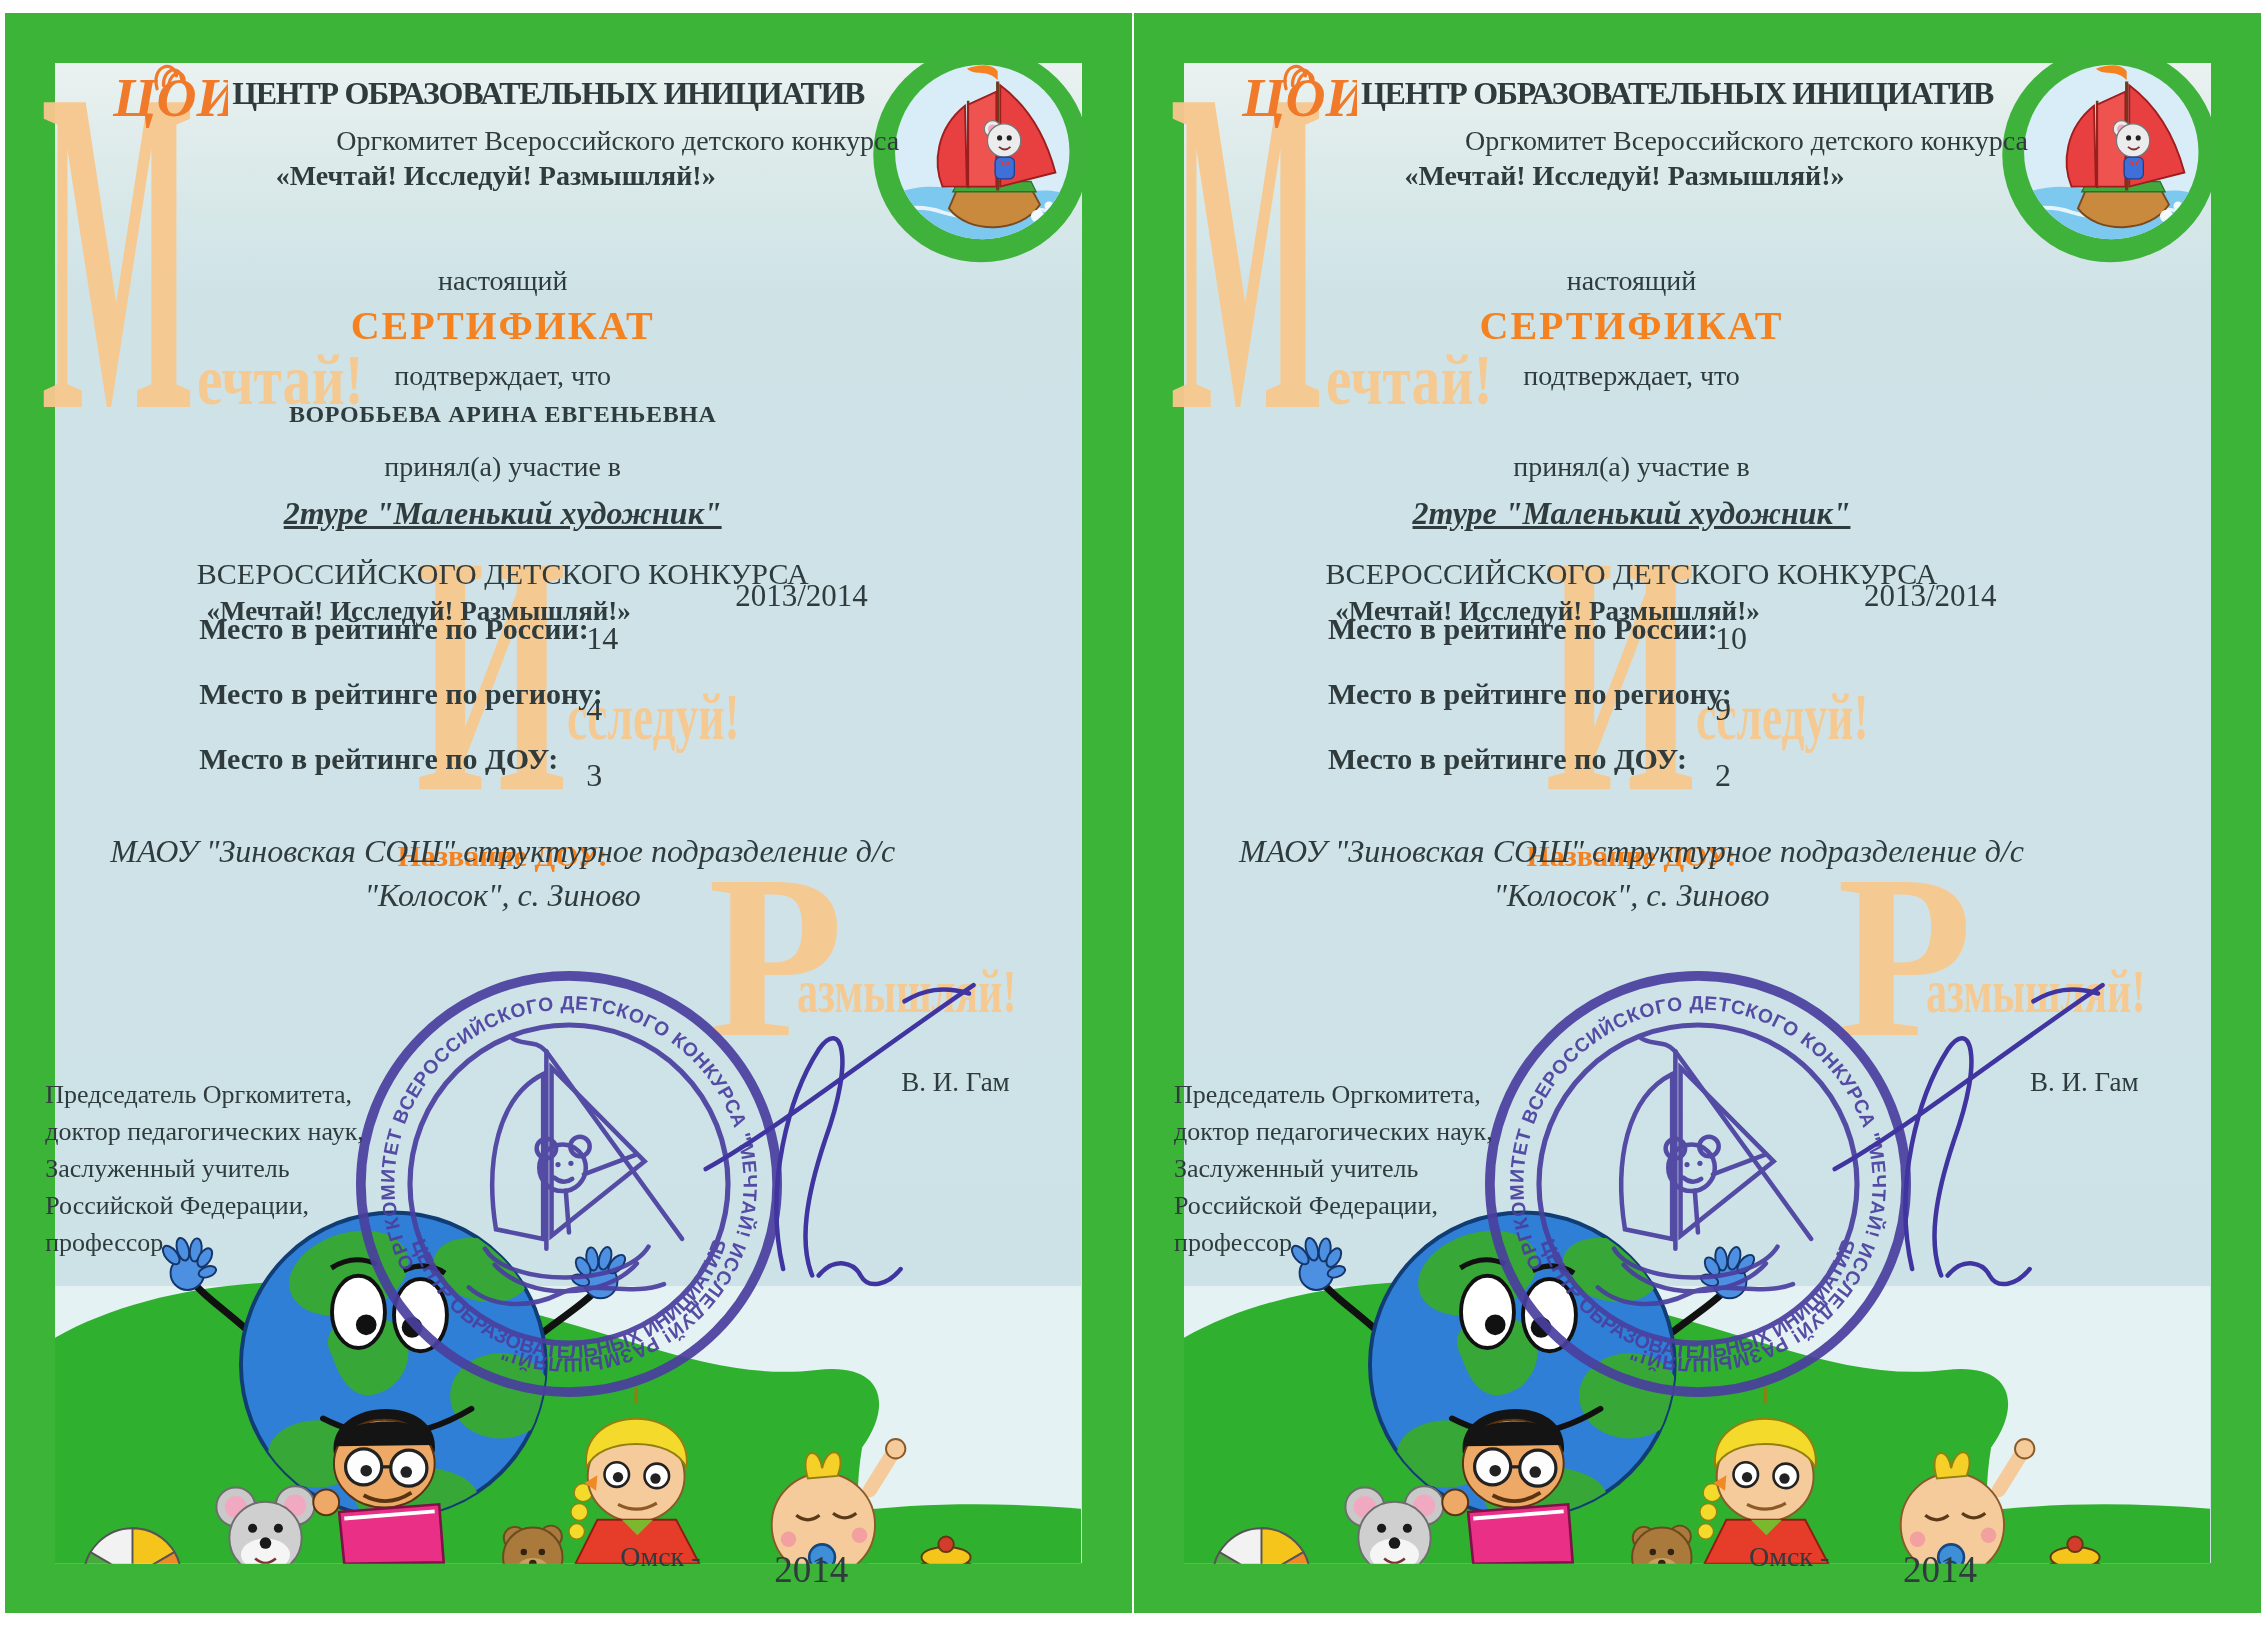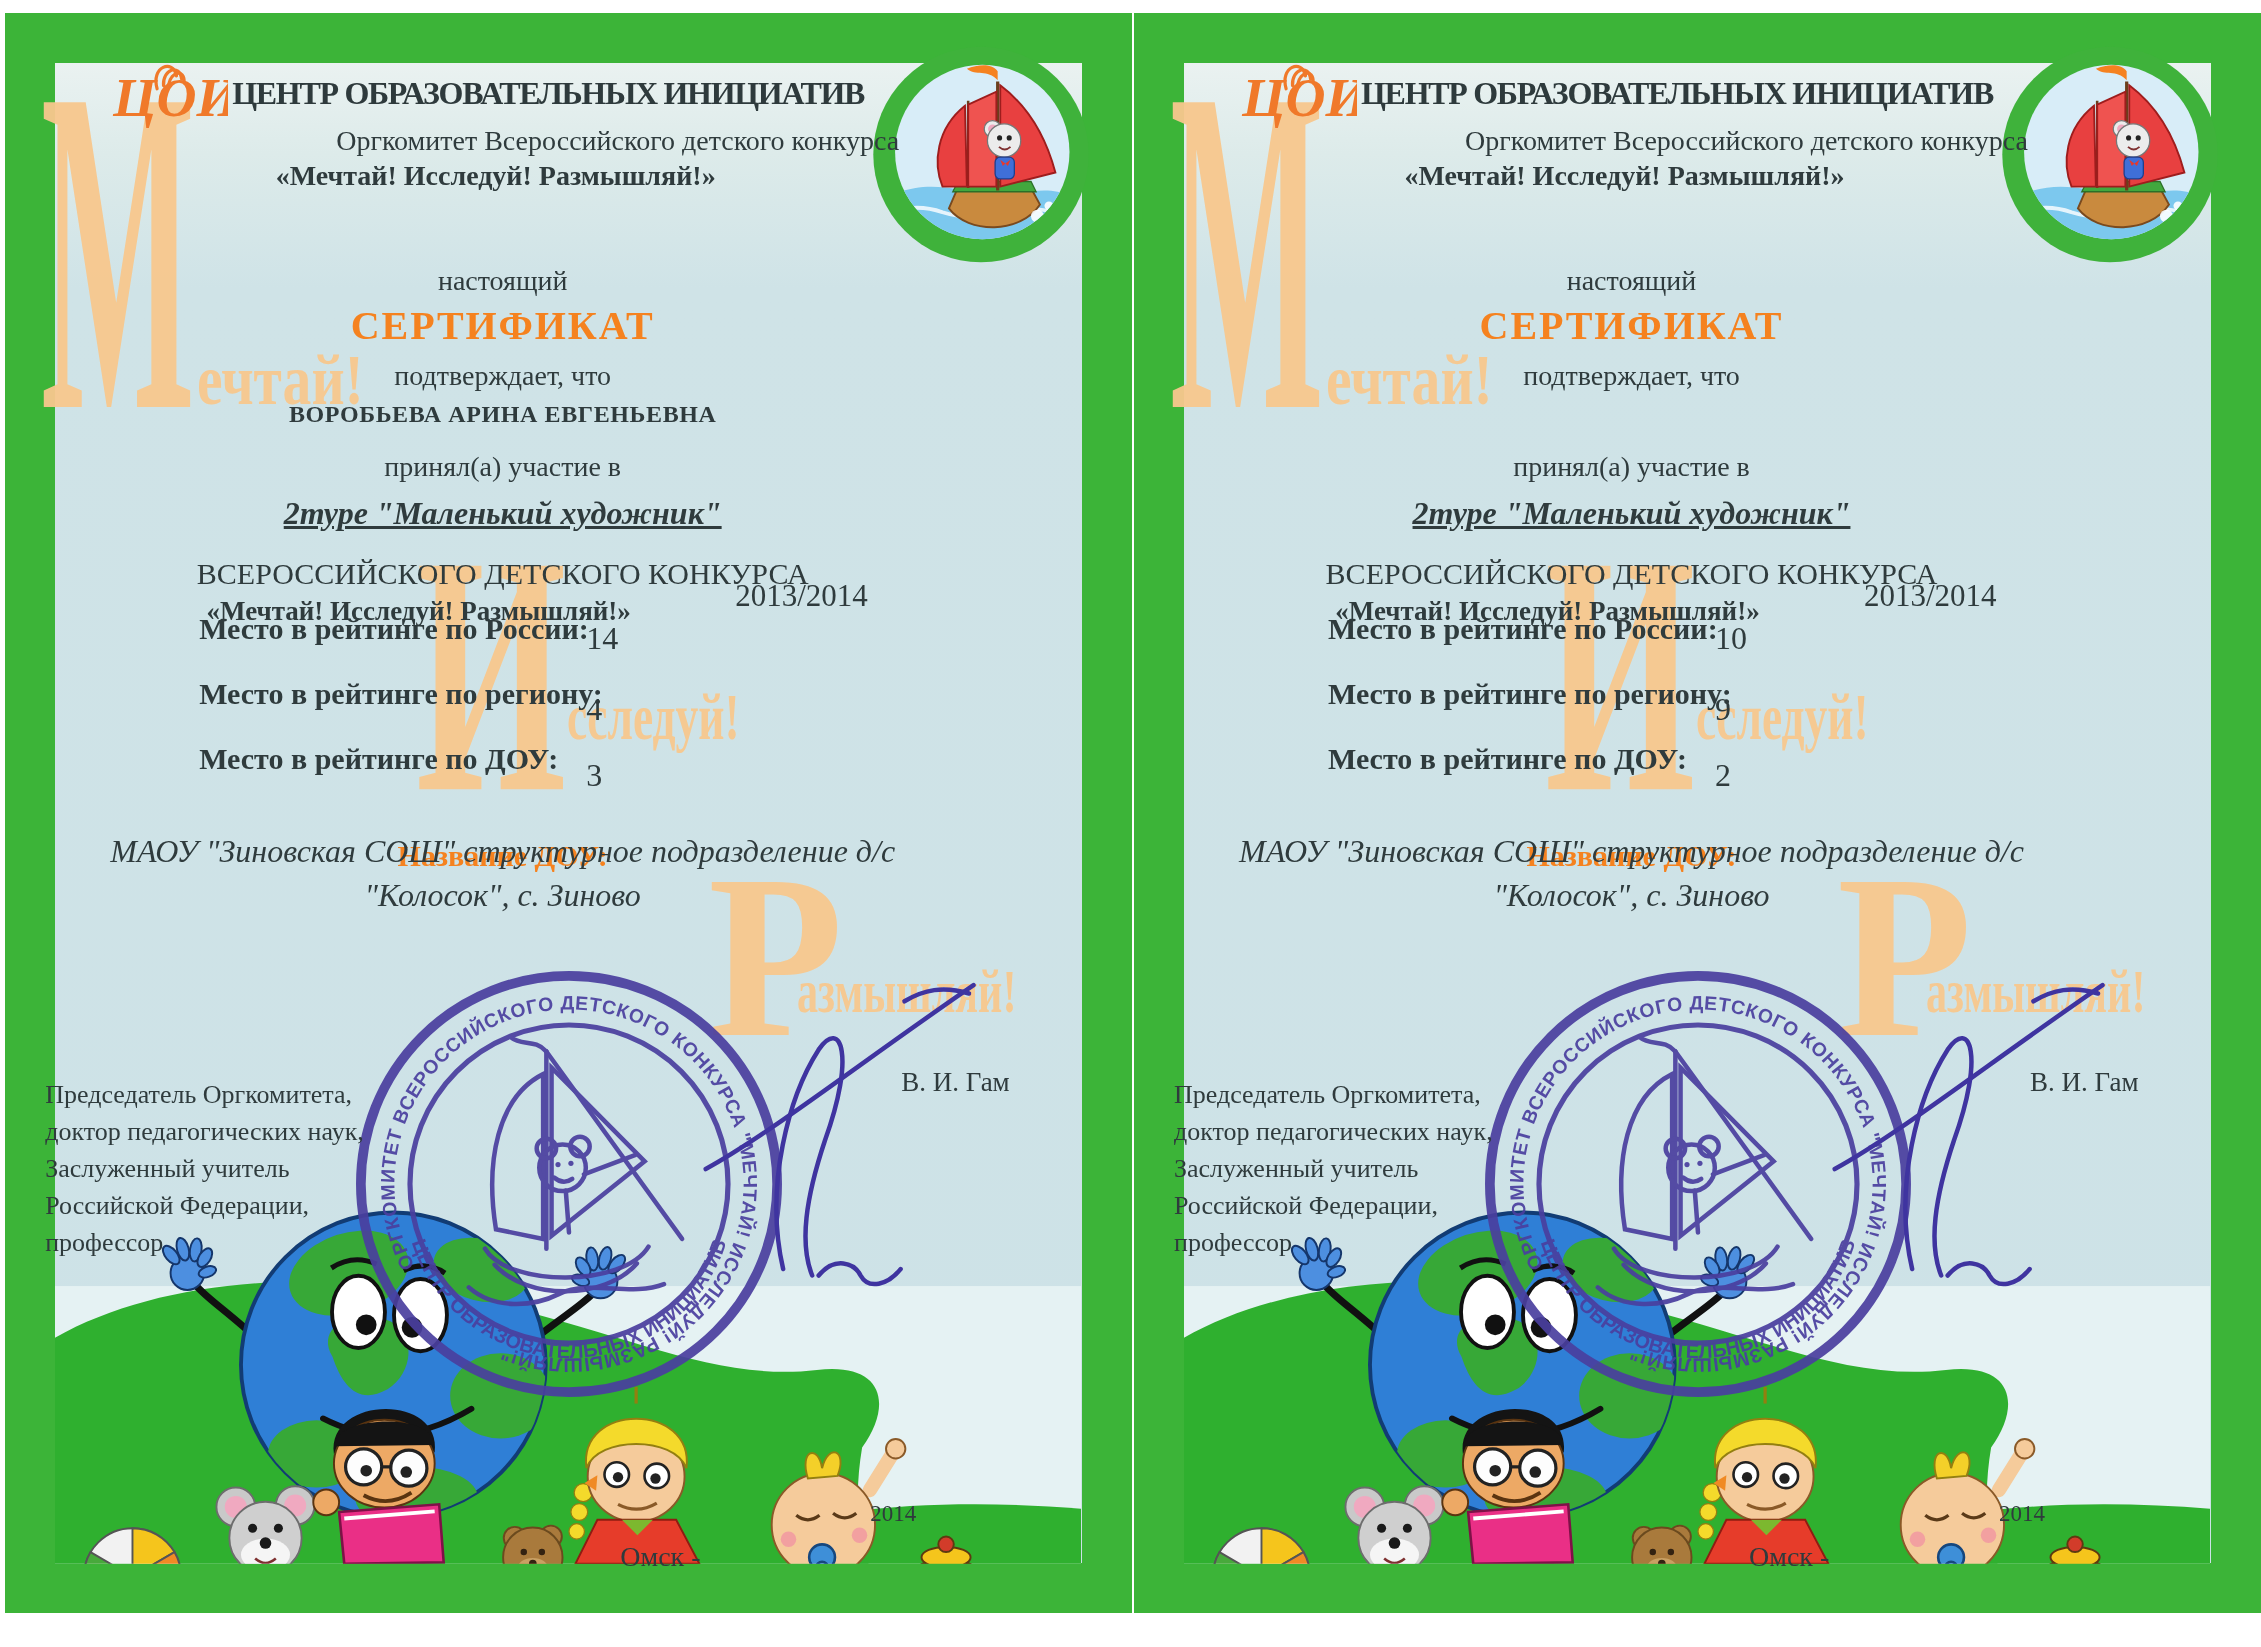--- a/index.html
+++ b/index.html
@@ -40,21 +40,21 @@
   .wm-m {left:36px;  top:3.9px;    font-size:388px;transform:scale(.42,1.2); transform-origin:0 0;}
   .wm-m2{left:192px; top:331px;  font-size:72px;transform:scaleX(.8);    transform-origin:0 0;}
   .wm-i {left:411px; top:490px;  font-size:297px;transform:scale(.65,1.15);transform-origin:0 0;}
   .wm-i2{left:562px; top:672px; font-size:65px;transform:scaleX(.7);    transform-origin:0 0;}
   .wm-r {left:703px;top:827px; font-size:233px;transform:scaleX(.95);   transform-origin:0 0;}
   .wm-r2{left:792px;top:947px; font-size:62px; transform:scaleX(.68);   transform-origin:0 0;}
   
   .chair{position:absolute;left:40px;top:1064px;font-size:26px;line-height:1.42;z-index:6;}
   .signname{position:absolute;left:896px;top:1054px;font-size:27px;z-index:6;}
   .city{position:absolute;left:615px;top:1528px;width:142px;text-align:left;font-size:28px;z-index:6;}
-  .year{position:absolute;left:769px;top:1488px;width:142px;text-align:right;font-size:23px;z-index:6;}
+  .year{position:absolute;left:769px;top:1535px;width:142px;text-align:left;font-size:37px;z-index:6;}
   .scene-svg{position:absolute;left:50px;top:1163px;width:1026px;height:388px;z-index:1;}
   .stamp-svg{position:absolute;left:341px;top:948px;width:446px;height:446px;z-index:4;opacity:.92;}
   .sig-svg{position:absolute;left:681px;top:956px;width:304px;height:342px;z-index:5;}
   .txt{z-index:6;}
   .hidden-defs{position:absolute;width:0;height:0;overflow:hidden;}
 </style>
 </head>
 <body>
 
 <svg class="hidden-defs" aria-hidden="true">

